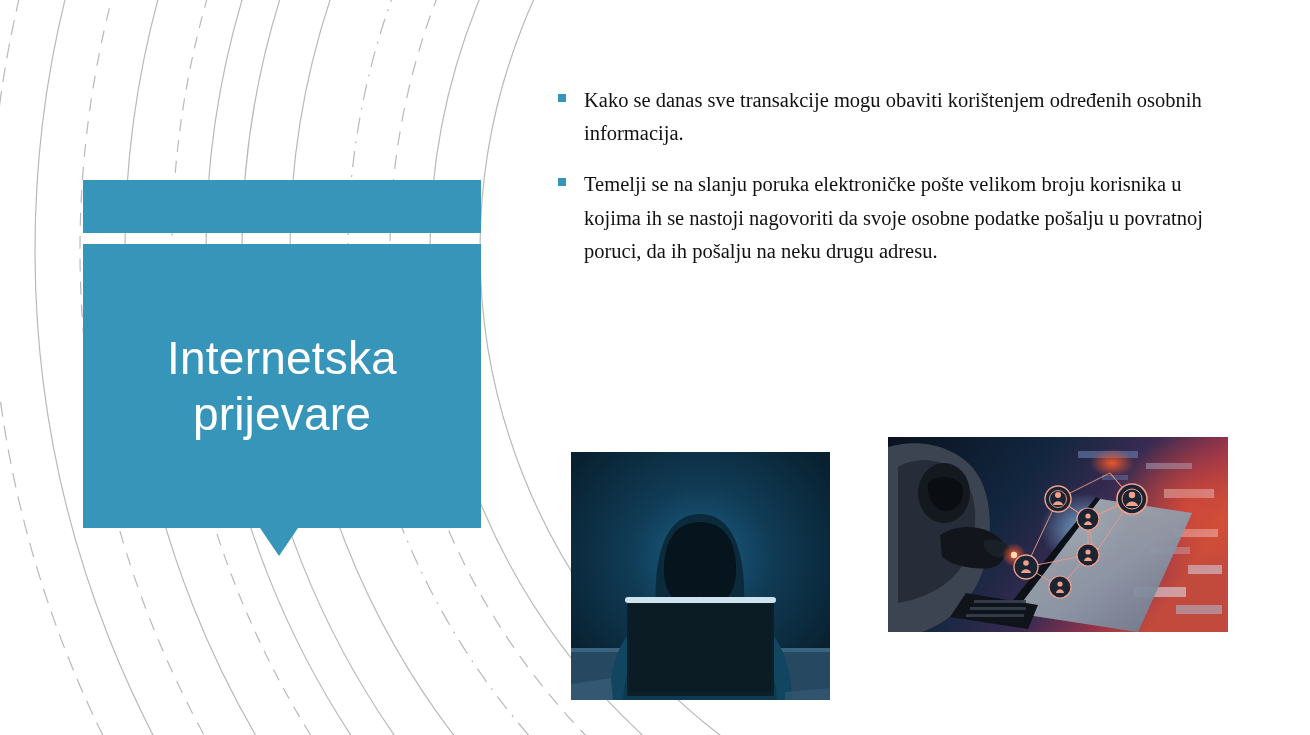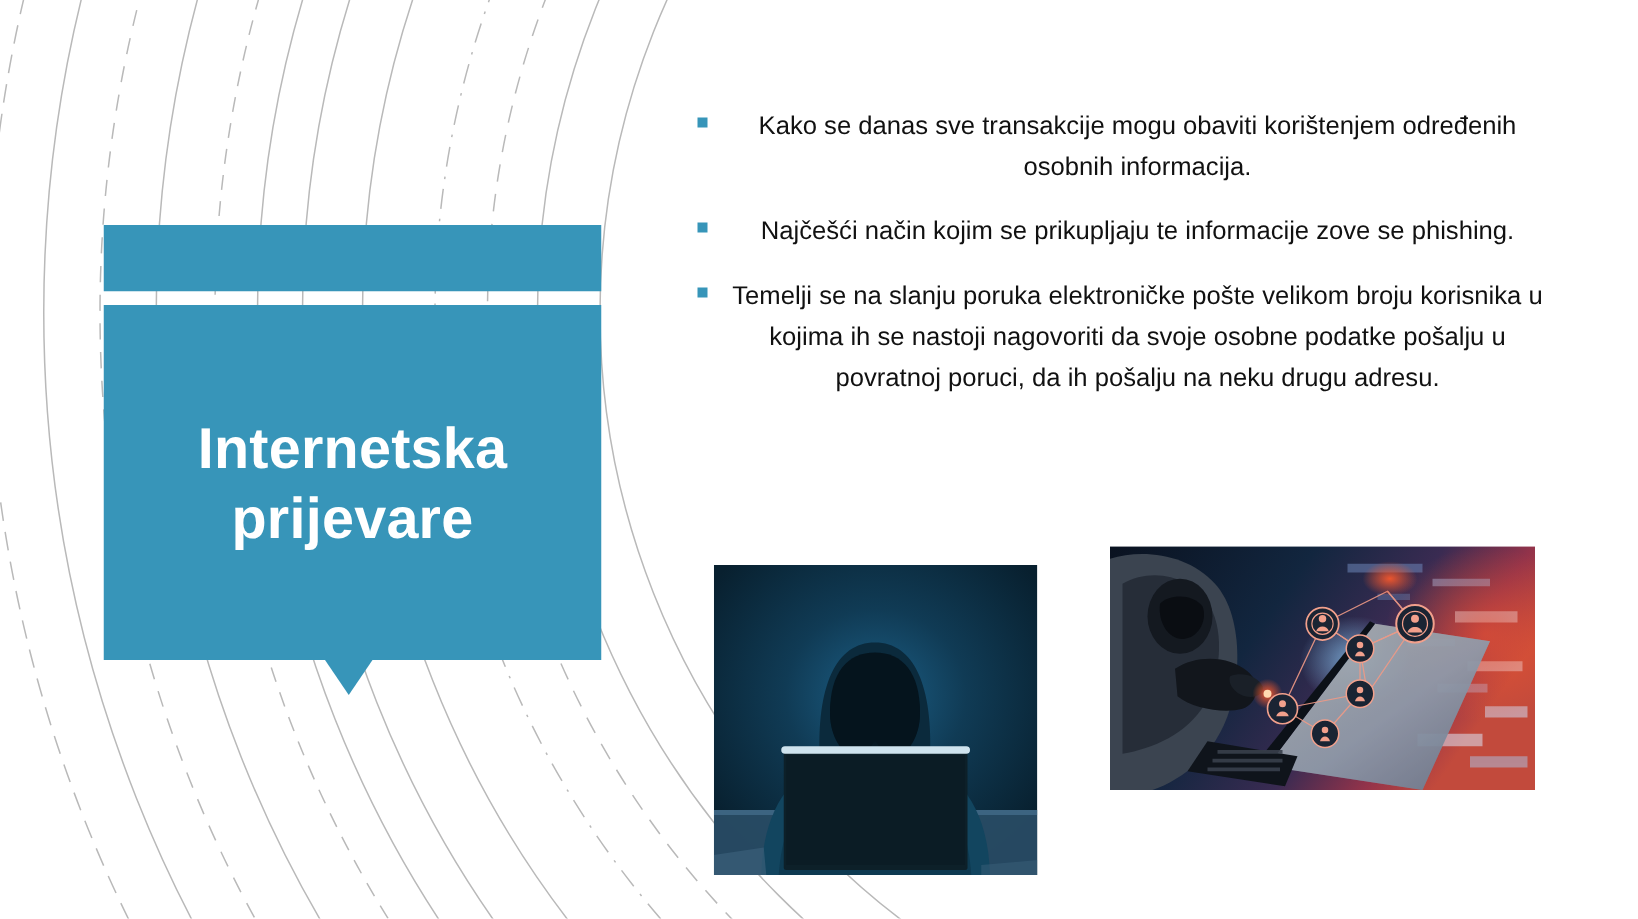--- a/index.html
+++ b/index.html
@@ -58,45 +58,45 @@
     top: 348px;
     width: 0;
     height: 0;
     border-left: 19px solid transparent;
     border-right: 19px solid transparent;
     border-top: 28px solid #3795b9;
   }
   #slide-title {
     color: #ffffff;
     font-family: "Liberation Sans", sans-serif;
-    font-weight: 700;
+    font-weight: 400;
     font-size: 46px;
     line-height: 1.22;
     text-align: center;
     letter-spacing: 0.2px;
     padding: 0 20px;
     white-space: pre-line;
   }
 
   
   #body-content {
     position: absolute;
     left: 556px;
     top: 84px;
     width: 680px;
   }
   .bullet-item {
     position: relative;
     padding-left: 28px;
     margin-bottom: 18px;
-    font-family: Liberation Sans, sans-serif;
+    font-family: Liberation Serif, serif;
     font-size: 20.5px;
     line-height: 1.62;
     color: #111111;
-    text-align: center;
+    text-align: left;
   }
   .bullet-item:last-child { margin-bottom: 0; }
   .bullet-marker {
     position: absolute;
     left: 2px;
     top: 10px;
     width: 8px;
     height: 8px;
     background: #3795b9;
   }
@@ -151,24 +151,20 @@
     <div class="callout-tail"></div>
   </div>
 
   <div id="body-content">
     <div class="bullet-item">
       <span class="bullet-marker"></span>
       <span>Kako se danas sve transakcije mogu obaviti korištenjem određenih osobnih informacija.</span>
     </div>
     <div class="bullet-item">
       <span class="bullet-marker"></span>
-      <span>Najčešći način kojim se prikupljaju te informacije zove se phishing.</span>
-    </div>
-    <div class="bullet-item">
-      <span class="bullet-marker"></span>
       <span> Temelji se na slanju poruka elektroničke pošte velikom broju korisnika u kojima ih se nastoji nagovoriti da svoje osobne podatke pošalju u povratnoj poruci, da ih pošalju na neku drugu adresu.</span>
     </div>
   </div>
 
   <div class="picture" id="picture-hooded-figure">
     <svg viewBox="0 0 259 248" preserveAspectRatio="none">
       <defs>
         <radialGradient id="glow1" cx="50%" cy="42%" r="62%">
           <stop offset="0%" stop-color="#1c5f86"></stop>
           <stop offset="45%" stop-color="#103b55"></stop>

